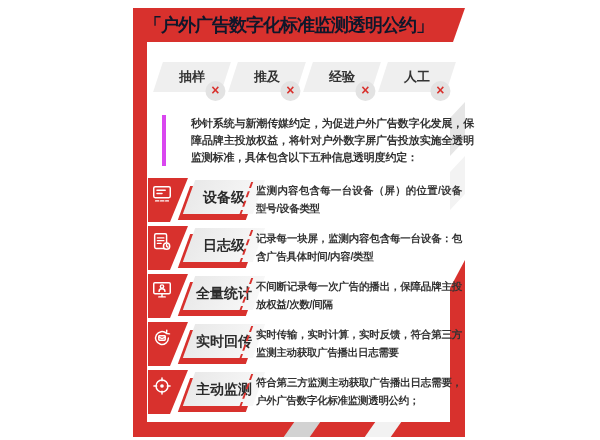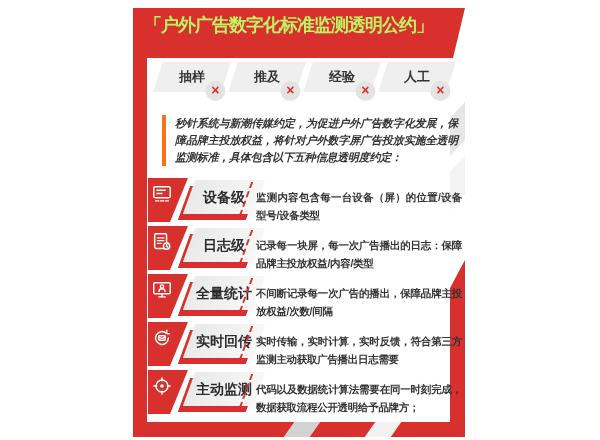--- a/index.html
+++ b/index.html
@@ -1,23 +1,23 @@
 <!DOCTYPE html>
 <html><head>
 <meta charset="utf-8">
 <style>
   html,body{margin:0;padding:0;background:#ffffff;}
   body{font-family:"Liberation Sans","DejaVu Sans",sans-serif;-webkit-font-smoothing:antialiased;}
   .stage{position:relative;width:600px;height:440px;background:#fff;overflow:hidden;margin:0 auto;}
   .abs{position:absolute;}
 
   
-  .banner{left:133px;top:8px;width:332px;height:50px;background:#d8312d;
+  .banner{left:133px;top:8px;width:332px;height:34px;background:#d8312d;
     clip-path:polygon(0 0,100% 0,calc(100% - 12px) 100%,0 100%);
-    color:#bef264;font-weight:bold;font-size:18px;line-height:34px;padding-left:11px;
+    color:#0f172a;font-weight:bold;font-size:18px;line-height:34px;padding-left:11px;
     letter-spacing:-1px;box-sizing:border-box;white-space:nowrap;}
   .left-bar{left:133px;top:8px;width:14px;height:429px;background:#d8312d;}
   .bottom-bar{left:133px;top:422px;width:332px;height:15px;background:#d8312d;}
   .bslash1{left:289px;top:422px;width:26px;height:15px;background:#d2d2d2;transform:skewX(-35deg);}
   .bslash2{left:370px;top:422px;width:26px;height:15px;background:#f2f2f2;transform:skewX(-35deg);}
   .right-bar{left:450px;top:260px;width:15px;height:177px;background:#d8312d;
     clip-path:polygon(0 28px,100% 0,100% 100%,0 100%);}
   .rstripe1{left:450px;top:102px;width:15px;height:54px;background:#e6e6e6;
     clip-path:polygon(0 16px,100% 0,100% calc(100% - 16px),0 100%);}
   .rstripe2{left:450px;top:156px;width:15px;height:54px;background:#f3f3f3;
@@ -25,36 +25,36 @@
 
   
   .tag{top:62px;width:68px;height:30px;background:#efefef;transform:skewX(-18deg);}
   .tag-inner{display:block;transform:skewX(18deg);width:100%;height:100%;
     text-align:center;line-height:30px;font-size:13px;font-weight:bold;color:#333;}
   .tag-close{position:absolute;right:-4px;bottom:-9px;width:20px;height:20px;border-radius:50%;
     background:#e3e3e3;transform:skewX(18deg);text-align:center;line-height:19px;
     font-size:14px;font-weight:bold;color:#d8312d;cursor:pointer;}
 
   
-  .intro{left:162px;top:115px;width:283px;border-left:4px solid #f97316;padding-left:9px;
-    font-size:11px;font-weight:bold;color:#333;line-height:17px;letter-spacing:-0.2px;text-align:justify;font-style:italic;}
+  .intro{left:162px;top:115px;width:283px;border-left:4px solid #d946ef;padding-left:25px;
+    font-size:11px;font-weight:bold;color:#333;line-height:17px;letter-spacing:-0.2px;text-align:justify;}
 
   
   .item{left:148px;width:300px;height:46px;}
   .item-red-back{position:absolute;left:36px;top:8px;width:68px;height:34px;background:#d8312d;transform:skewX(-20deg);}
   .item-badge{position:absolute;left:41px;top:2px;width:70px;height:34px;
     background:linear-gradient(100deg,#e9e9e9 0%,#f8f8f8 100%);transform:skewX(-20deg);}
   .item-badge-inner{display:block;transform:skewX(20deg);width:100%;height:100%;
     text-align:center;line-height:34px;font-size:14px;font-weight:bold;color:#2b2b2b;letter-spacing:0;}
   .item-iconblock{position:absolute;left:0;top:0;width:40px;height:44px;background:#d8312d;
     clip-path:polygon(0 0,100% 0,55% 100%,0 100%);}
   .item-iconblock svg{position:absolute;left:3px;top:5px;}
   .item-slash{position:absolute;left:97px;top:4px;width:0;height:34px;
     border-left:2px dashed #d8312d;transform:skewX(-20deg);}
-  .item-desc{position:absolute;left:108px;top:10px;width:206px;font-size:10.5px;font-weight:bold;
+  .item-desc{position:absolute;left:108px;top:3px;width:206px;font-size:10.5px;font-weight:bold;
     color:#333;line-height:18px;letter-spacing:-0.3px;text-align:justify;}
 </style>
 </head>
 <body>
 
 <div class="stage">
 
   <div class="abs left-bar"></div>
   <div class="abs bottom-bar"></div>
   <div class="abs bslash1"></div>
@@ -114,21 +114,21 @@
       <svg width="22" height="22" viewBox="0 0 24 24" fill="none" stroke="#fff" stroke-width="1.6" stroke-linecap="round" stroke-linejoin="round">
         <rect x="4" y="3" width="13" height="16" rx="1.5"></rect>
         <path d="M7 7.5h7"></path>
           <path d="M7 10.5h7"></path>
           <path d="M7 13.5h4"></path>
         <circle cx="17" cy="16.5" r="3.4" fill="#d8312d"></circle>
         <path d="M17 14.8v1.8l1.3.9"></path>
       </svg>
     </div>
     <div class="item-slash"></div>
-    <div class="item-desc">记录每一块屏，每一次广告播出的日志：保障品牌主投放权益/内容/类型</div>
+    <div class="item-desc">记录每一块屏，监测内容包含每一台设备：包含广告具体时间/内容/类型</div>
   </div>
 
   <div class="abs item" style="top:274px;">
     <div class="item-red-back"></div>
     <div class="item-badge">
       <span class="item-badge-inner">全量统计</span>
     </div>
     <div class="item-iconblock">
       <svg width="22" height="22" viewBox="0 0 24 24" fill="none" stroke="#fff" stroke-width="1.6" stroke-linecap="round" stroke-linejoin="round">
         <rect x="3" y="4" width="18" height="12" rx="1.2"></rect>
@@ -168,16 +168,16 @@
       <svg width="22" height="22" viewBox="0 0 24 24" fill="none" stroke="#fff" stroke-width="1.6" stroke-linecap="round" stroke-linejoin="round">
         <circle cx="12" cy="12" r="6.5"></circle>
         <circle cx="12" cy="12" r="2" fill="#fff" stroke="none"></circle>
         <path d="M12 3.2v3"></path>
           <path d="M12 17.8v3"></path>
           <path d="M3.2 12h3"></path>
           <path d="M17.8 12h3"></path>
       </svg>
     </div>
     <div class="item-slash"></div>
-    <div class="item-desc">代码以及数据统计算法需要在同一时刻完成，数据获取流程公开透明给予品牌方；</div>
+    <div class="item-desc">符合第三方监测主动获取广告播出日志需要，户外广告数字化标准监测透明公约；</div>
   </div>
 
 </div>
 
 </body></html>

